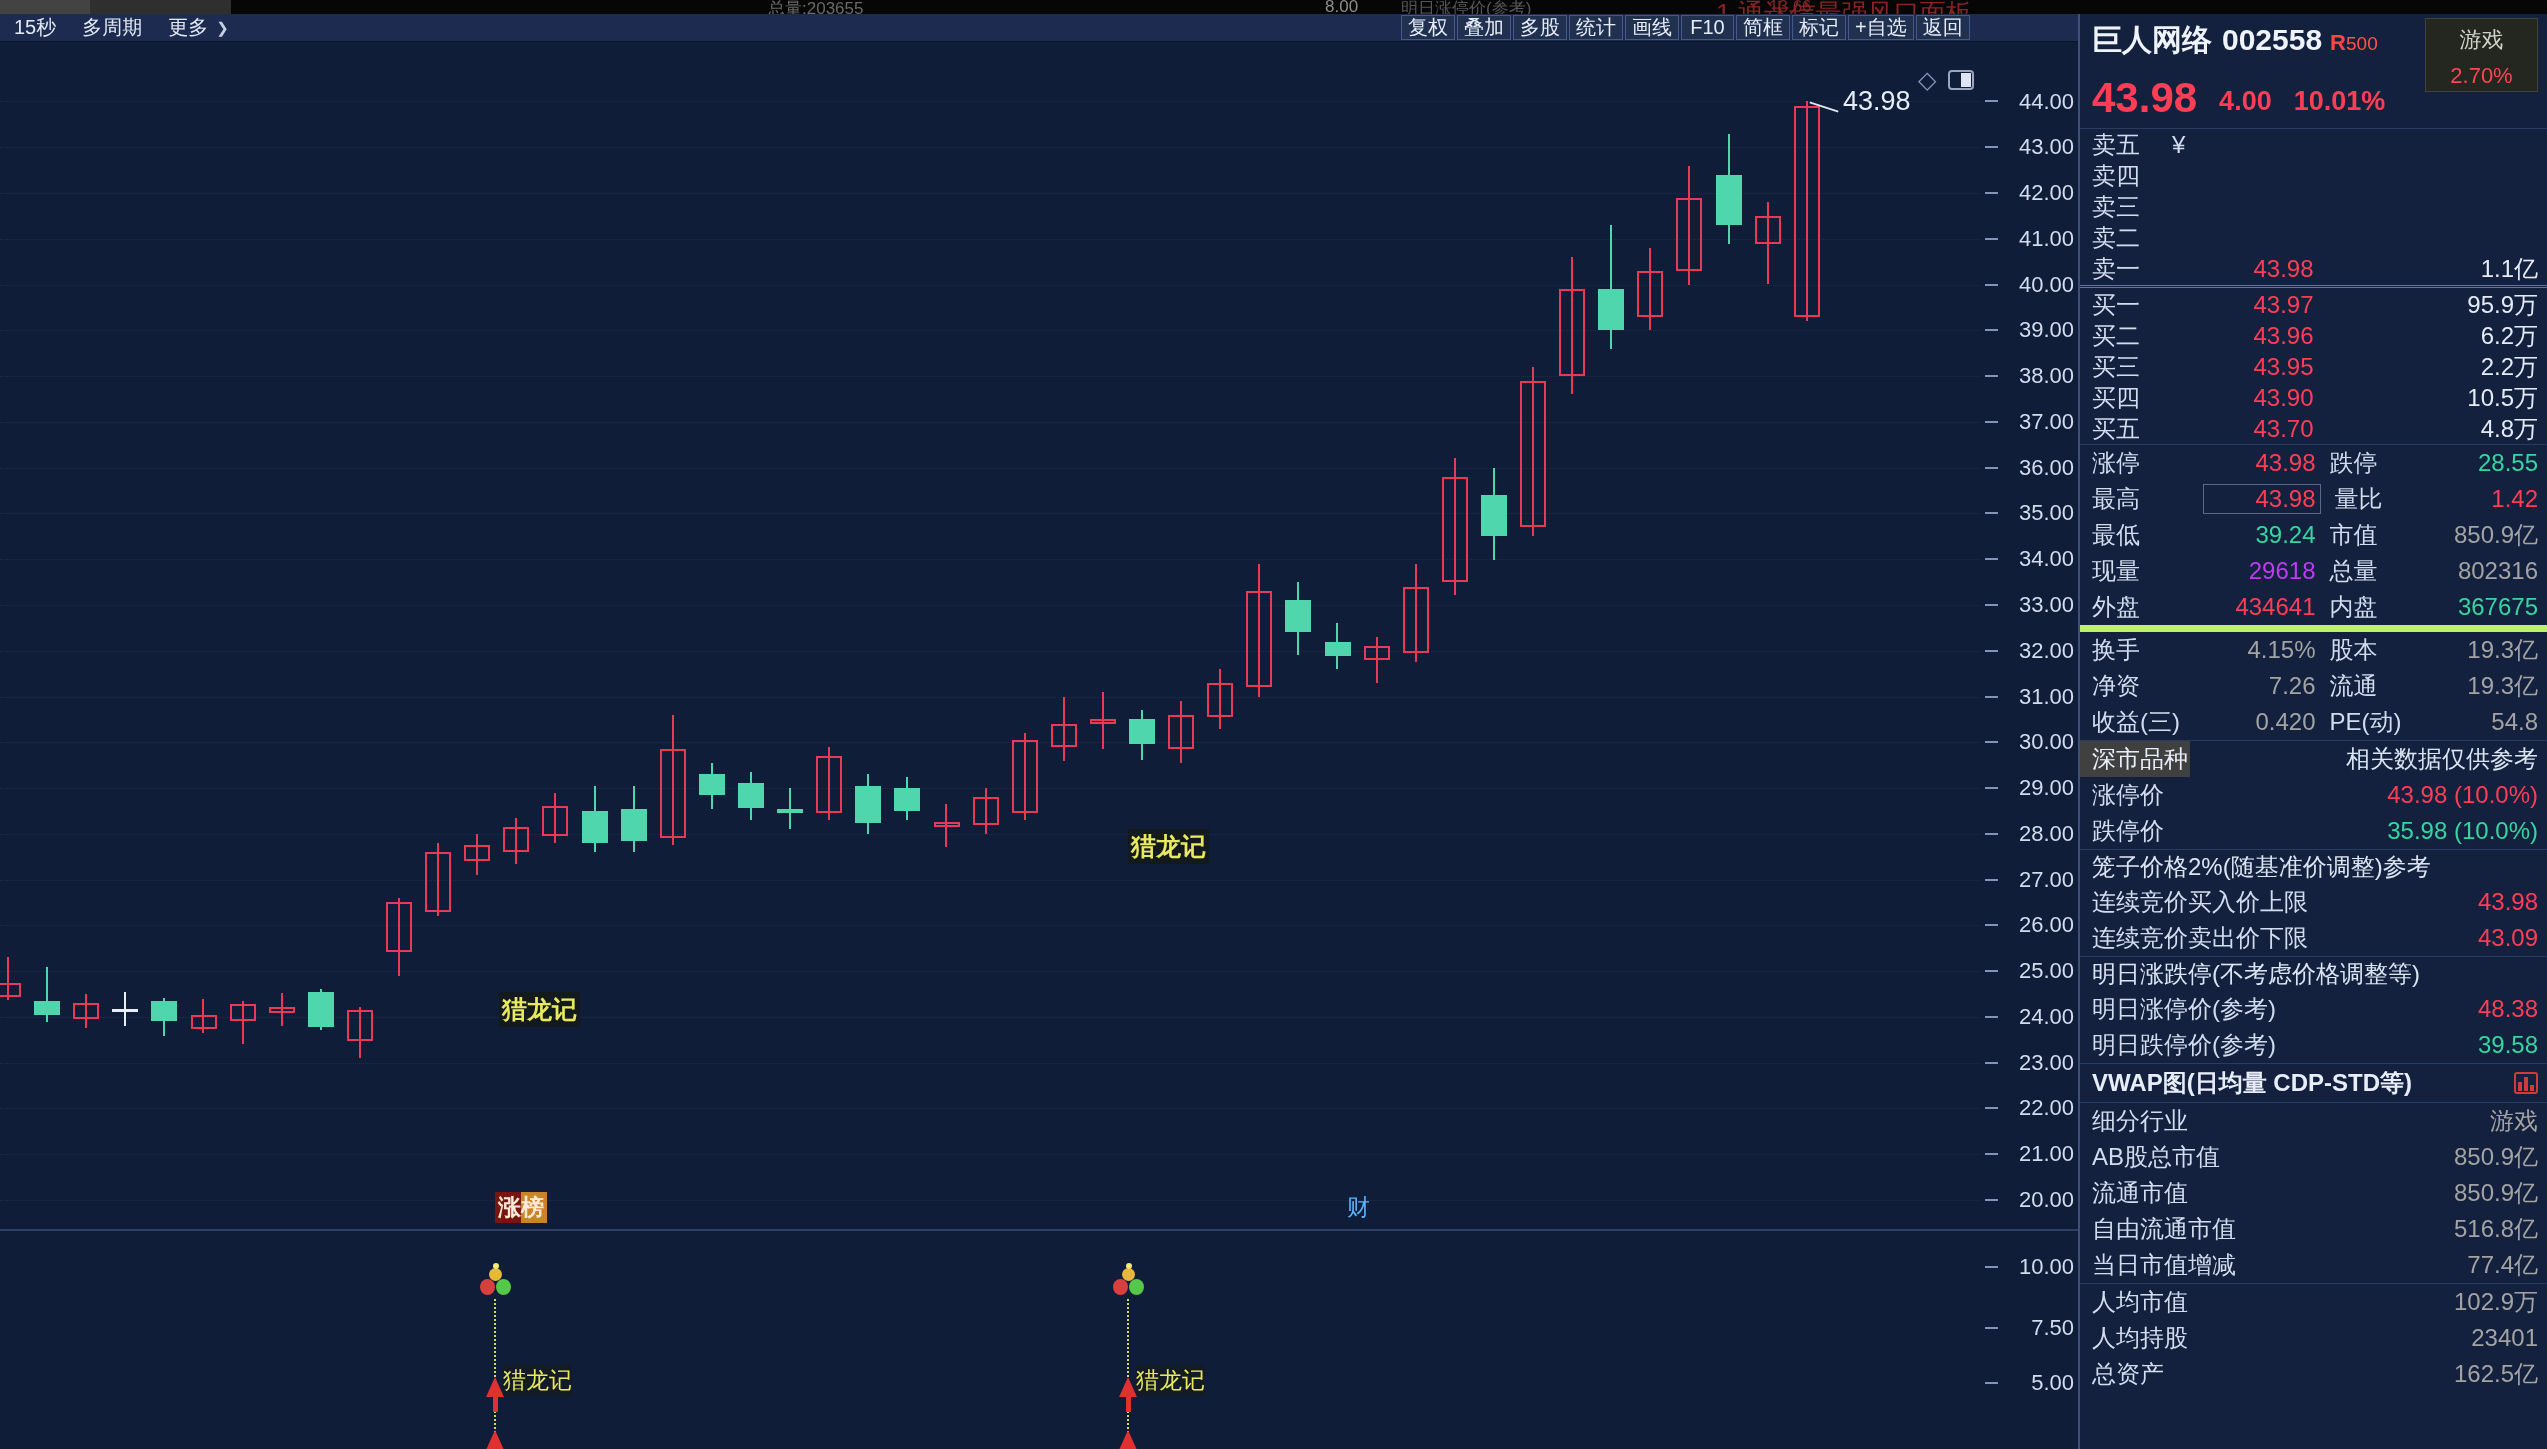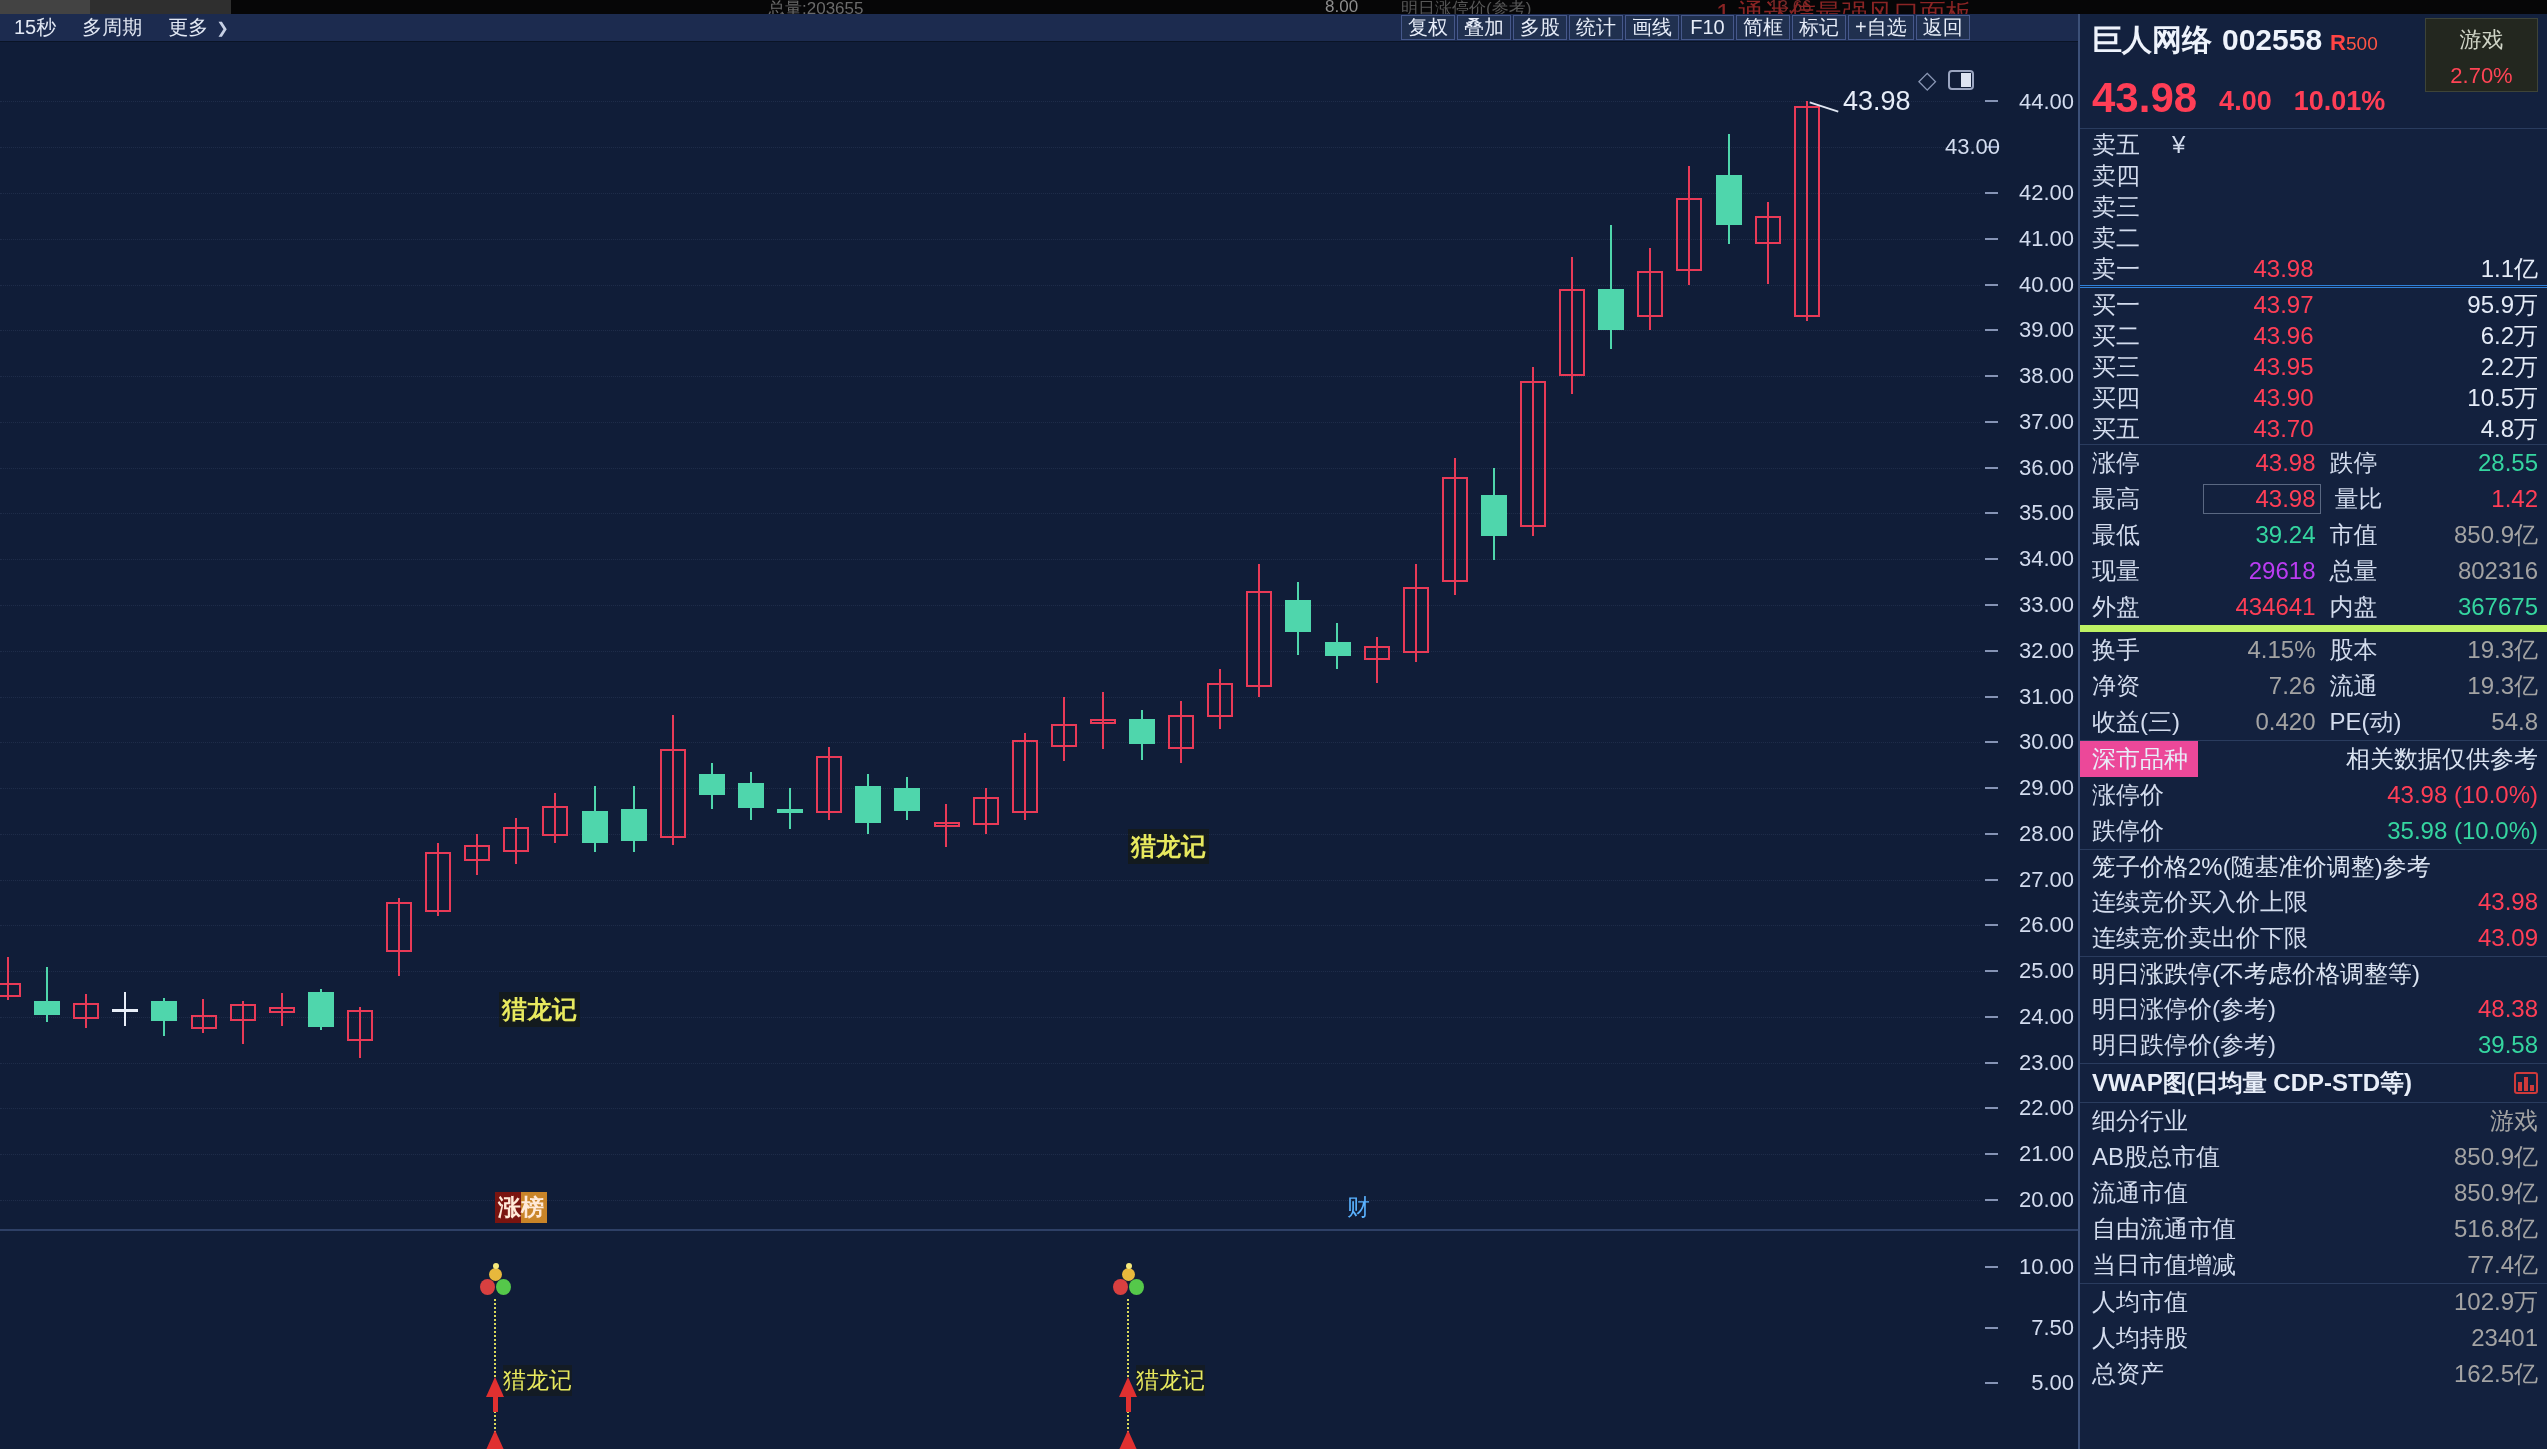--- a/index.html
+++ b/index.html
@@ -81,21 +81,21 @@
   .srow{display:flex;align-items:center;height:36px;padding:0 10px 0 12px;font-size:24px;}
   .srow .sl{width:111px;color:#d3dcee;white-space:nowrap;}
   .srow .sv{flex:1;text-align:right;white-space:nowrap;}
   .srow .sl2{width:96px;margin-left:14px;}
   [data-c="red"]{color:#ff3e56;}
   [data-c="green"]{color:#35d6a0;}
   [data-c="white"]{color:#a3a3a3;}
   [data-c="purple"]{color:#bb3cf2;}
   [data-c="redbox"]{color:#ff3e56;border:1px solid #5a6882;padding:0 4px;}
   .mkt-row{display:flex;align-items:center;height:36px;padding:0 10px 0 0;font-size:24px;}
-  .mkt-tag{background:#ec4899;color:#e8eef9;padding:2px 10px 2px 12px;}
+  .mkt-tag{background:#404040;color:#e8eef9;padding:2px 2px 2px 12px;}
   .mkt-note{flex:1;text-align:right;color:#dbe4f2;}
   .krow{display:flex;align-items:center;height:36px;padding:0 10px 0 12px;font-size:24px;}
   .krow .kl{flex:1;color:#d3dcee;white-space:nowrap;}
   .krow .kv{text-align:right;white-space:nowrap;}
   .ttl{height:34px;display:flex;align-items:center;padding-left:12px;font-size:24px;color:#dbe4f2;white-space:nowrap;}
   .vwap{position:relative;height:38px;display:flex;align-items:center;padding-left:12px;
         font-size:24px;font-weight:bold;color:#e8eef9;}
   .vwap-ico{position:absolute;right:10px;top:8px;width:24px;height:22px;border:2px solid #d03a3a;
             border-radius:3px;box-sizing:border-box;}
   .vwap-ico i{position:absolute;bottom:1px;width:4px;background:#d03a3a;}
@@ -116,21 +116,21 @@
     <span class="remn r5">1.通达信最强风口面板</span>
   </div>
 
   <div id="chart">
     <div id="chart-layer">
         <div class="grid" style="top: 101px; position: absolute;"></div>
         <div class="tickdash" style="left: 1985px; top: 100px; position: absolute;"></div>
         <div class="ticklab" style="left: 1994px; top: 89px; position: absolute;">44.00</div>
         <div class="grid" style="top: 147px; position: absolute;"></div>
         <div class="tickdash" style="left: 1985px; top: 146px; position: absolute;"></div>
-        <div class="ticklab" style="left: 1920px; top: 134px; position: absolute;">43.00</div>
+        <div class="ticklab" style="left: 1994px; top: 134px; position: absolute;">43.00</div>
         <div class="grid" style="top: 193px; position: absolute;"></div>
         <div class="tickdash" style="left: 1985px; top: 192px; position: absolute;"></div>
         <div class="ticklab" style="left: 1994px; top: 180px; position: absolute;">42.00</div>
         <div class="grid" style="top: 239px; position: absolute;"></div>
         <div class="tickdash" style="left: 1985px; top: 238px; position: absolute;"></div>
         <div class="ticklab" style="left: 1994px; top: 226px; position: absolute;">41.00</div>
         <div class="grid" style="top: 285px; position: absolute;"></div>
         <div class="tickdash" style="left: 1985px; top: 284px; position: absolute;"></div>
         <div class="ticklab" style="left: 1994px; top: 272px; position: absolute;">40.00</div>
         <div class="grid" style="top: 330px; position: absolute;"></div>

